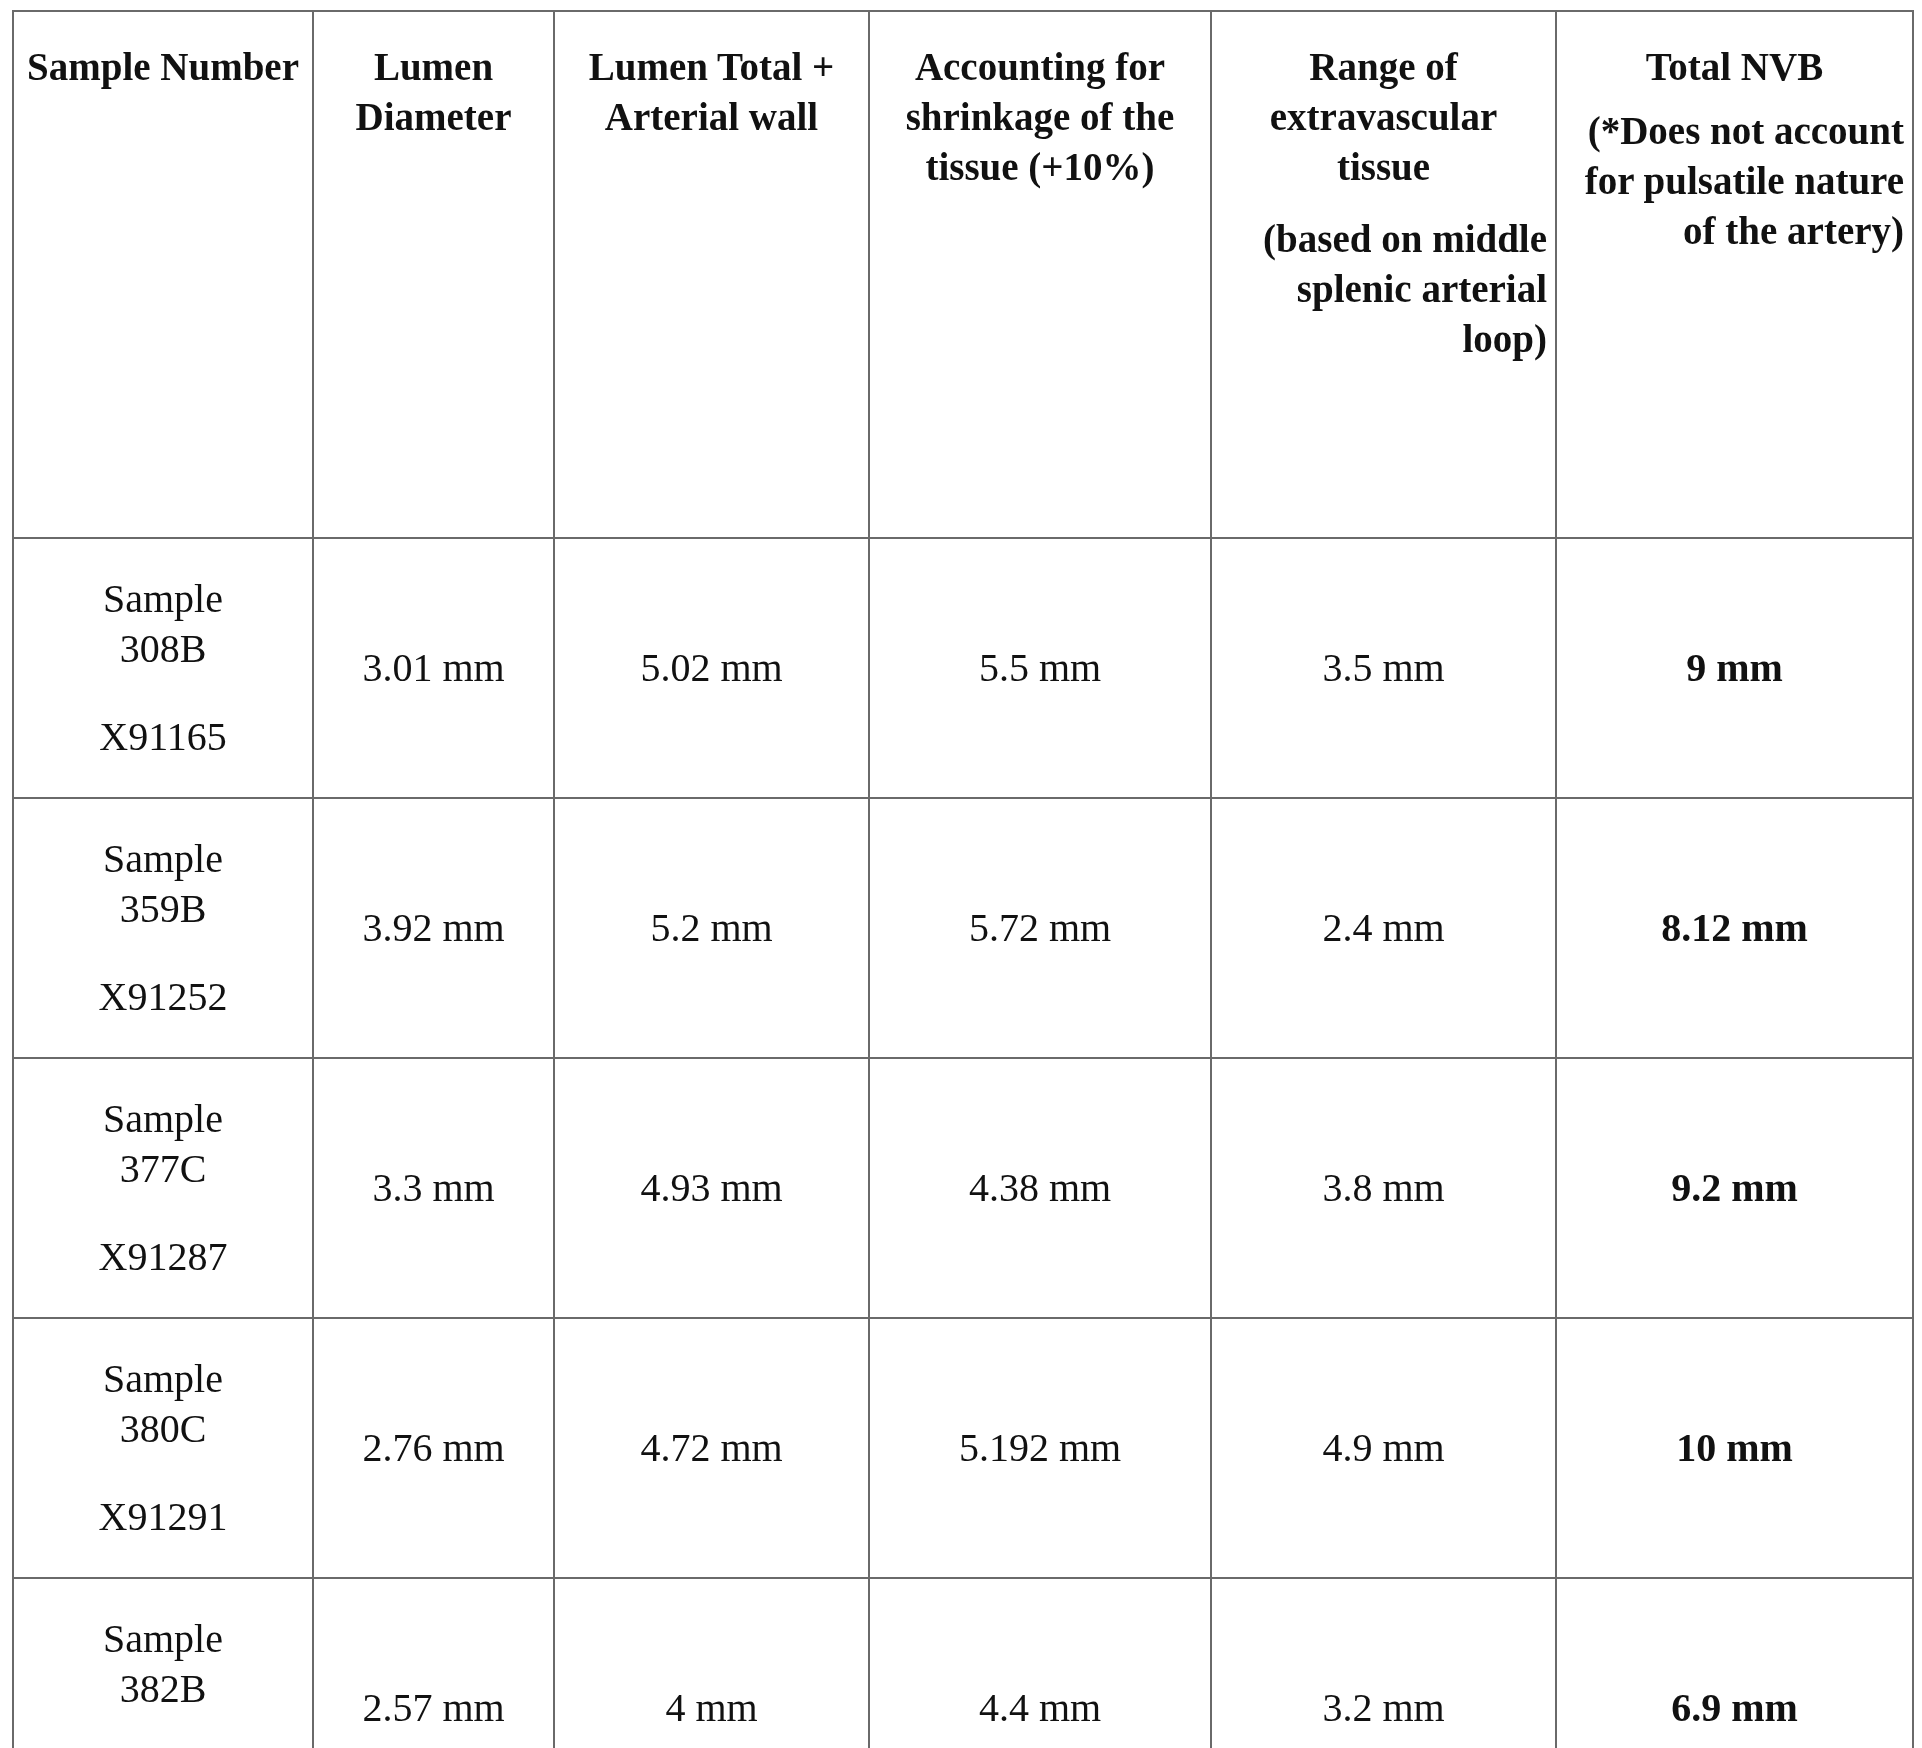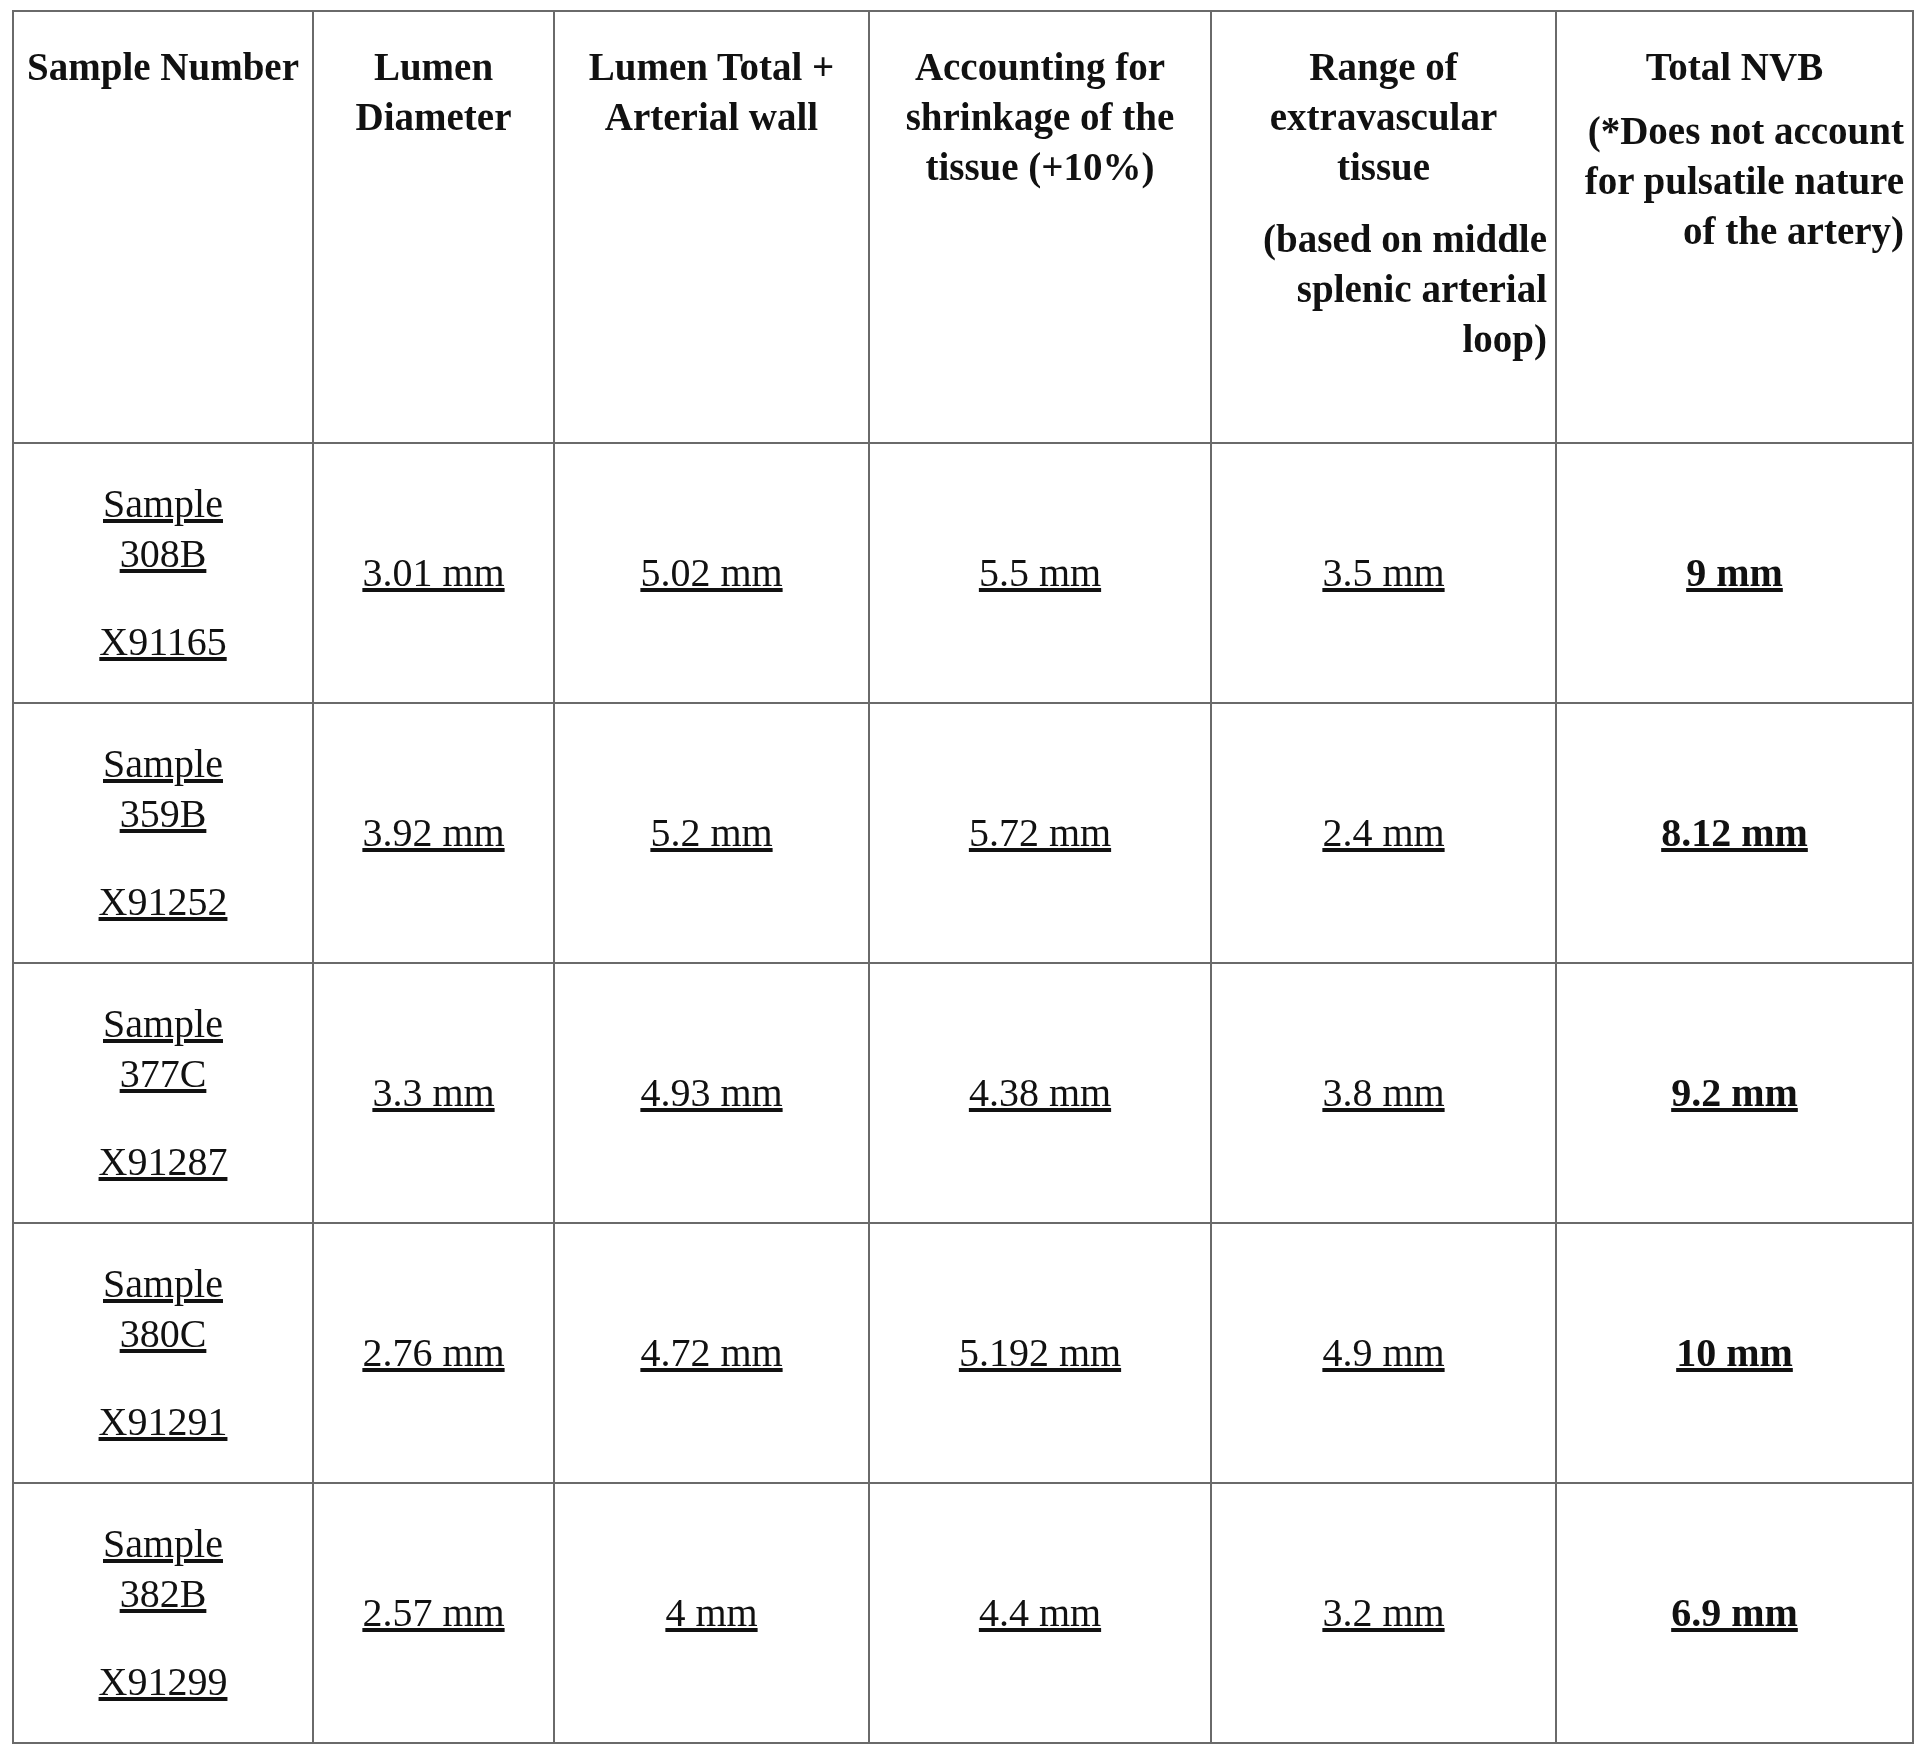--- a/index.html
+++ b/index.html
@@ -52,22 +52,22 @@
     }
     .sample-cell .line {
       display: block;
     }
     .sample-cell .id-line {
       margin-top: 38px;
     }
     .bold-cell {
       font-weight: bold;
     }
-    .header-row { height: 432px; margin-top: 44px; }
-    .body-row { height: 260px; text-decoration: underline; }
+    .header-row { height: 527px; margin-top: 44px; }
+    .body-row { height: 260px; }
   </style>
 </head>
 <body>
 
 <div class="table-wrap">
   <table class="data-table">
     <colgroup>
       <col style="width:300px">
       <col style="width:241px">
       <col style="width:315px">

